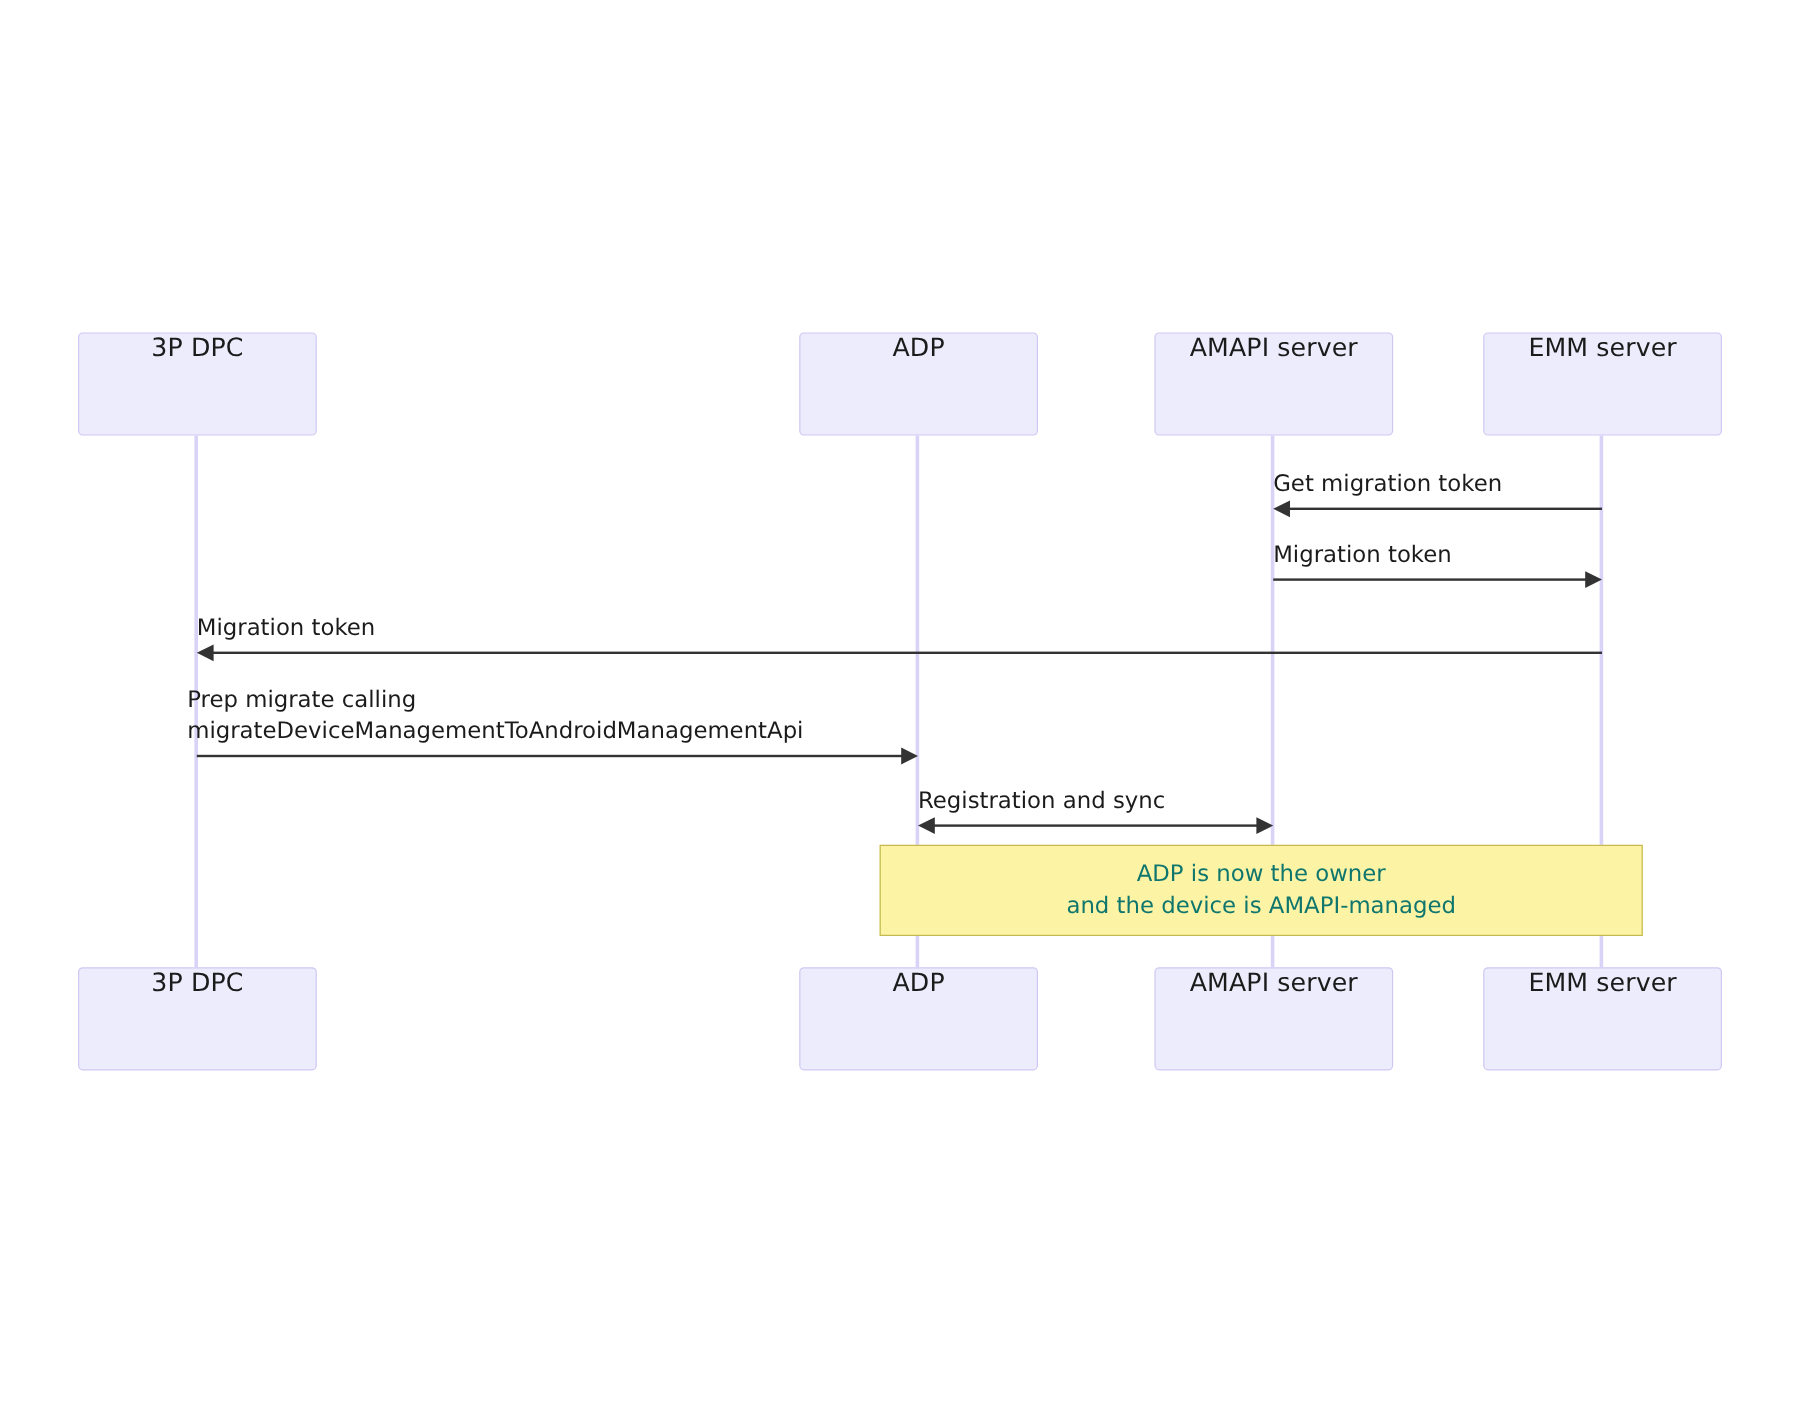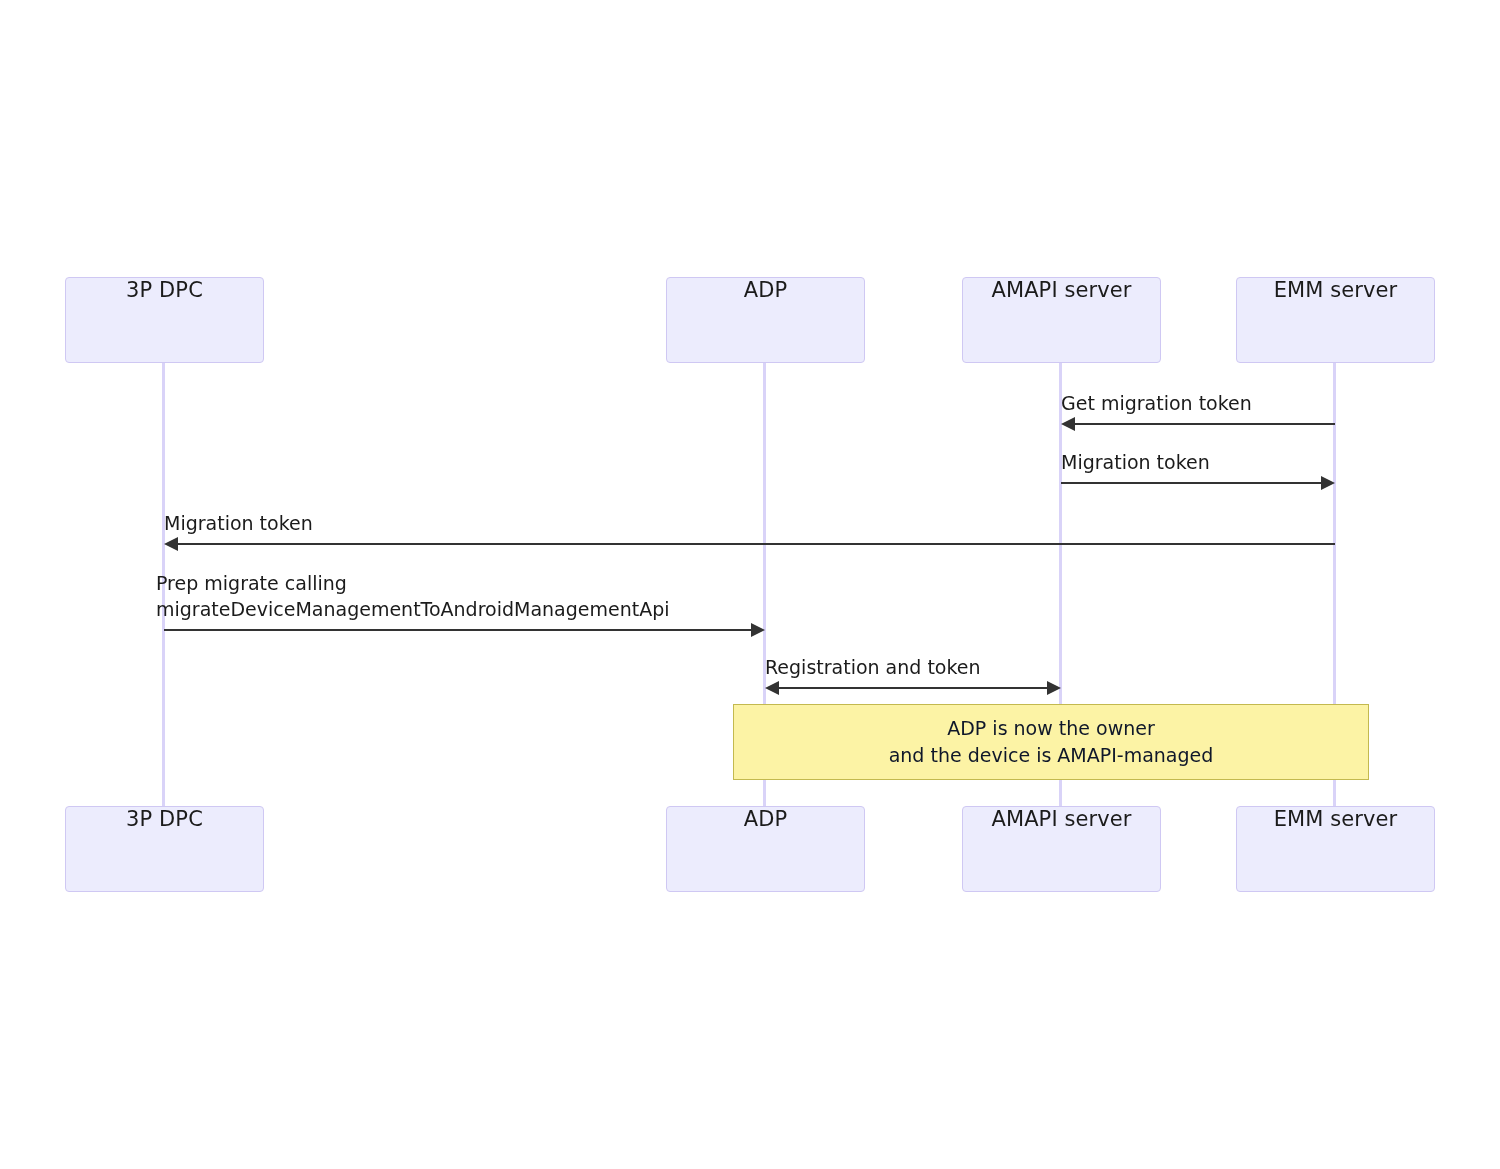--- a/index.html
+++ b/index.html
@@ -72,21 +72,21 @@
     position: absolute;
     background: #fcf3a5;
     border: 1.5px solid #c3b94f;
     box-sizing: border-box;
     display: flex;
     align-items: center;
     justify-content: center;
   }
   .note-text {
     font-size: 19px;
-    color: #0f172a;
+    color: #0f766e;
     text-align: center;
     line-height: 27px;
     white-space: pre-line;
     font-family: "DejaVu Sans", sans-serif;
   }
 </style>
 </head>
 <body>
 
 <div id="diagram">
@@ -119,21 +119,21 @@
 
   <div class="msg-label" style="left:164px; top:510px; width:1171px;">Migration token</div>
   <div class="msg-line" style="left:177px; top:543px; width:1158px;"></div>
   <div class="arrowhead left" style="left:164px; top:537px;"></div>
 
   <div class="msg-label" style="left:156px; top:570px; width:601px;">Prep migrate calling
 migrateDeviceManagementToAndroidManagementApi</div>
   <div class="msg-line" style="left:164px; top:629px; width:588px;"></div>
   <div class="arrowhead right" style="left:751px; top:623px;"></div>
 
-  <div class="msg-label" style="left:765px; top:654px; width:296px;">Registration and token</div>
+  <div class="msg-label" style="left:765px; top:654px; width:296px;">Registration and sync</div>
   <div class="msg-line" style="left:778px; top:687px; width:270px;"></div>
   <div class="arrowhead left" style="left:765px; top:681px;"></div>
   <div class="arrowhead right" style="left:1047px; top:681px;"></div>
 
   <div class="note-box" style="left:733px; top:704px; width:636px; height:76px;">
     <span class="note-text">ADP is now the owner
 and the device is AMAPI-managed</span>
   </div>
 
   <div class="participant-box" style="left:65px; top:806px; width:199px; height:86px;">

